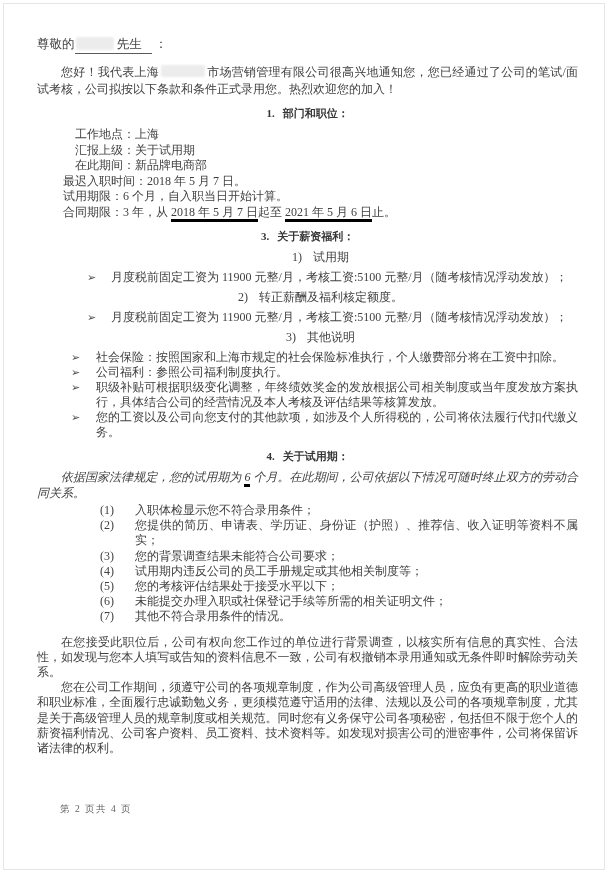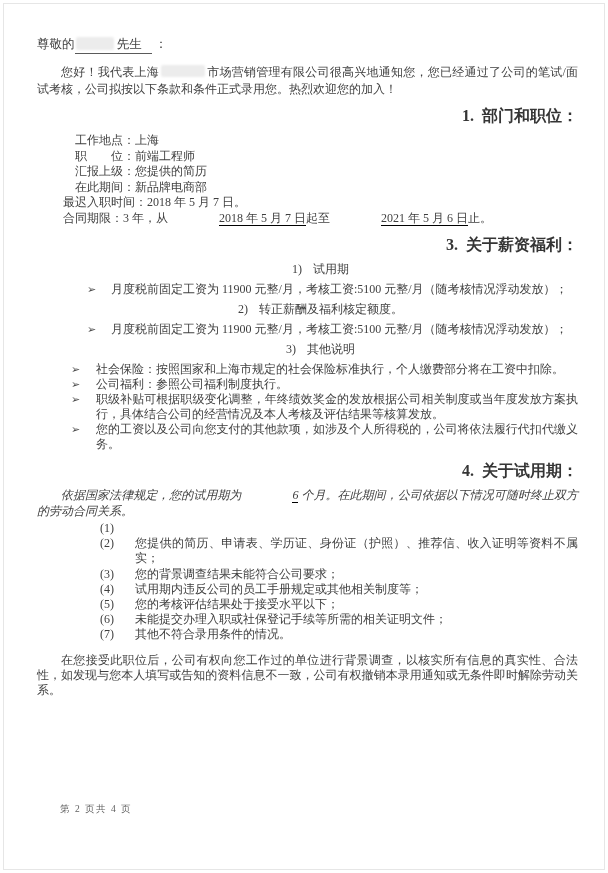--- a/index.html
+++ b/index.html
@@ -16,37 +16,37 @@
   .content {
     position: absolute; left: 37px; top: 36px; width: 541px;
     font-size: 12px; text-align: justify;
   }
   .salutation { font-size: 12.5px; margin: 0 0 11px; text-align: left; }
   .name-underline { border-bottom: 1px solid #5a5a5a; padding: 0 10px 2px 1px; }
   .redact { display: inline-block; background: #ececec; filter: blur(1.3px); border-radius: 2px; }
   .redact-name { width: 38px; height: 13px; vertical-align: -2px; }
   .redact-company { width: 44px; height: 12px; margin: 0 2px; vertical-align: -1px; }
   .intro { line-height: 16.5px; text-indent: 2em; margin: 0 0 8px; }
-  .sec-h { margin: 9px 0 6px; font-weight: bold; color: #353535; font-size: 16px; text-align: right; }
+  .sec-h { margin: 9px 0 6px; font-weight: bold; color: #353535; font-size: 11px; text-align: center; }
   .sec-h .num { margin-right: 8px; }
   .kv-rows { margin-left: 38px; line-height: 15.5px; text-align: left; }
   .sec2-rows { margin-left: 26px; line-height: 15.5px; text-align: left; }
   .sub-row { margin: 5px 0 5px 26px; line-height: 15px; text-align: center; }
   .sub-row .sub-num { margin-right: 11px; }
   .brow { display: flex; margin: 5px 0 5px 50px; line-height: 15px; }
   .brow .marker { flex: 0 0 14px; margin-right: 10px; font-size: 11px; font-family: "DejaVu Sans", sans-serif; color: #4a4a4a; }
   .brow.brow-b { margin: 0 0 0 34px; }
   .brow.brow-b .marker { margin-right: 11px; }
   .sec4-intro { line-height: 15.5px; text-indent: 2em; margin: 0 0 2px; font-style: italic; }
   .nlist { margin: 2px 0 0 63px; }
   .nrow { display: flex; line-height: 15.2px; }
   .nrow .n { flex: 0 0 26px; margin-right: 9px; }
   .closing { text-indent: 2em; line-height: 15.2px; margin: 10px 0 0; }
   .closing + .closing { margin-top: 0; }
-  .ul { border-bottom: 1px solid #000000; padding-bottom: 0; margin-left: 48px; }
+  .ul { border-bottom: 3px solid #000000; padding-bottom: 0; }
   .footer {
     position: absolute; left: 60px; top: 803px;
     font-size: 9.5px; color: #5f5f5f; letter-spacing: 1.5px;
   }
 </style>
 </head>
 <body>
 
 <div class="scan-border"></div>
 
@@ -58,27 +58,27 @@
 
   <div class="intro">
     <span>您好！我代表上海</span><span class="redact redact-company"></span><span>市场营销管理有限公司很高兴地通知您，您已经通过了公司的笔试/面试考核，公司拟按以下条款和条件正式录用您。热烈欢迎您的加入！</span>
   </div>
 
   <div class="sec-h">
     <span class="num">1.</span><span>部门和职位：</span>
   </div>
   <div class="kv-rows">
     <div class="kv-row"><span>工作地点：</span><span>上海</span></div>
-    <div class="kv-row"><span>职　　位：</span><span>前端工程师</span></div>
-    <div class="kv-row"><span>汇报上级：</span><span>您提供的简历</span></div>
+    <div class="kv-row"><span>汇报上级：</span><span>关于试用期</span></div>
     <div class="kv-row"><span>在此期间：</span><span>新品牌电商部</span></div>
   </div>
 
   <div class="sec2-rows">
     <div>最迟入职时间：2018 年 5 月 7 日。</div>
+    <div>试用期限：6 个月，自入职当日开始计算。</div>
     <div><span>合同期限：3 年，从 </span><span class="ul">2018 年 5 月 7 日</span><span>起至 </span><span class="ul">2021 年 5 月 6 日</span><span>止。</span></div>
   </div>
 
   <div class="sec-h">
     <span class="num">3.</span><span>关于薪资福利：</span>
   </div>
   <div class="sub-row"><span class="sub-num">1)</span><span>试用期</span></div>
   <div class="brow">
       <span class="marker">➢</span>
       <span>月度税前固定工资为 11900 元整/月，考核工资:5100 元整/月（随考核情况浮动发放）；</span>
@@ -108,20 +108,21 @@
 
   <div class="sec-h">
     <span class="num">4.</span><span>关于试用期：</span>
   </div>
   <div class="sec4-intro">
     <span>依据国家法律规定，您的试用期为 </span><span class="ul">6</span><span> 个月。在此期间，公司依据以下情况可随时终止双方的劳动合同关系。</span>
   </div>
   <div class="nlist">
     <div class="nrow">
         <span class="n">(1)</span>
+        <span>入职体检显示您不符合录用条件；</span>
       </div>
     <div class="nrow">
         <span class="n">(2)</span>
         <span>您提供的简历、申请表、学历证、身份证（护照）、推荐信、收入证明等资料不属实；</span>
       </div>
     <div class="nrow">
         <span class="n">(3)</span>
         <span>您的背景调查结果未能符合公司要求；</span>
       </div>
     <div class="nrow">
@@ -136,16 +137,17 @@
         <span class="n">(6)</span>
         <span>未能提交办理入职或社保登记手续等所需的相关证明文件；</span>
       </div>
     <div class="nrow">
         <span class="n">(7)</span>
         <span>其他不符合录用条件的情况。</span>
       </div>
   </div>
 
   <div class="closing">在您接受此职位后，公司有权向您工作过的单位进行背景调查，以核实所有信息的真实性、合法性，如发现与您本人填写或告知的资料信息不一致，公司有权撤销本录用通知或无条件即时解除劳动关系。</div>
+  <div class="closing">您在公司工作期间，须遵守公司的各项规章制度，作为公司高级管理人员，应负有更高的职业道德和职业标准，全面履行忠诚勤勉义务，更须模范遵守适用的法律、法规以及公司的各项规章制度，尤其是关于高级管理人员的规章制度或相关规范。同时您有义务保守公司各项秘密，包括但不限于您个人的薪资福利情况、公司客户资料、员工资料、技术资料等。如发现对损害公司的泄密事件，公司将保留诉诸法律的权利。</div>
 
 </div>
 
 <div class="footer">第 2 页共 4 页</div>
 
 </body></html>

